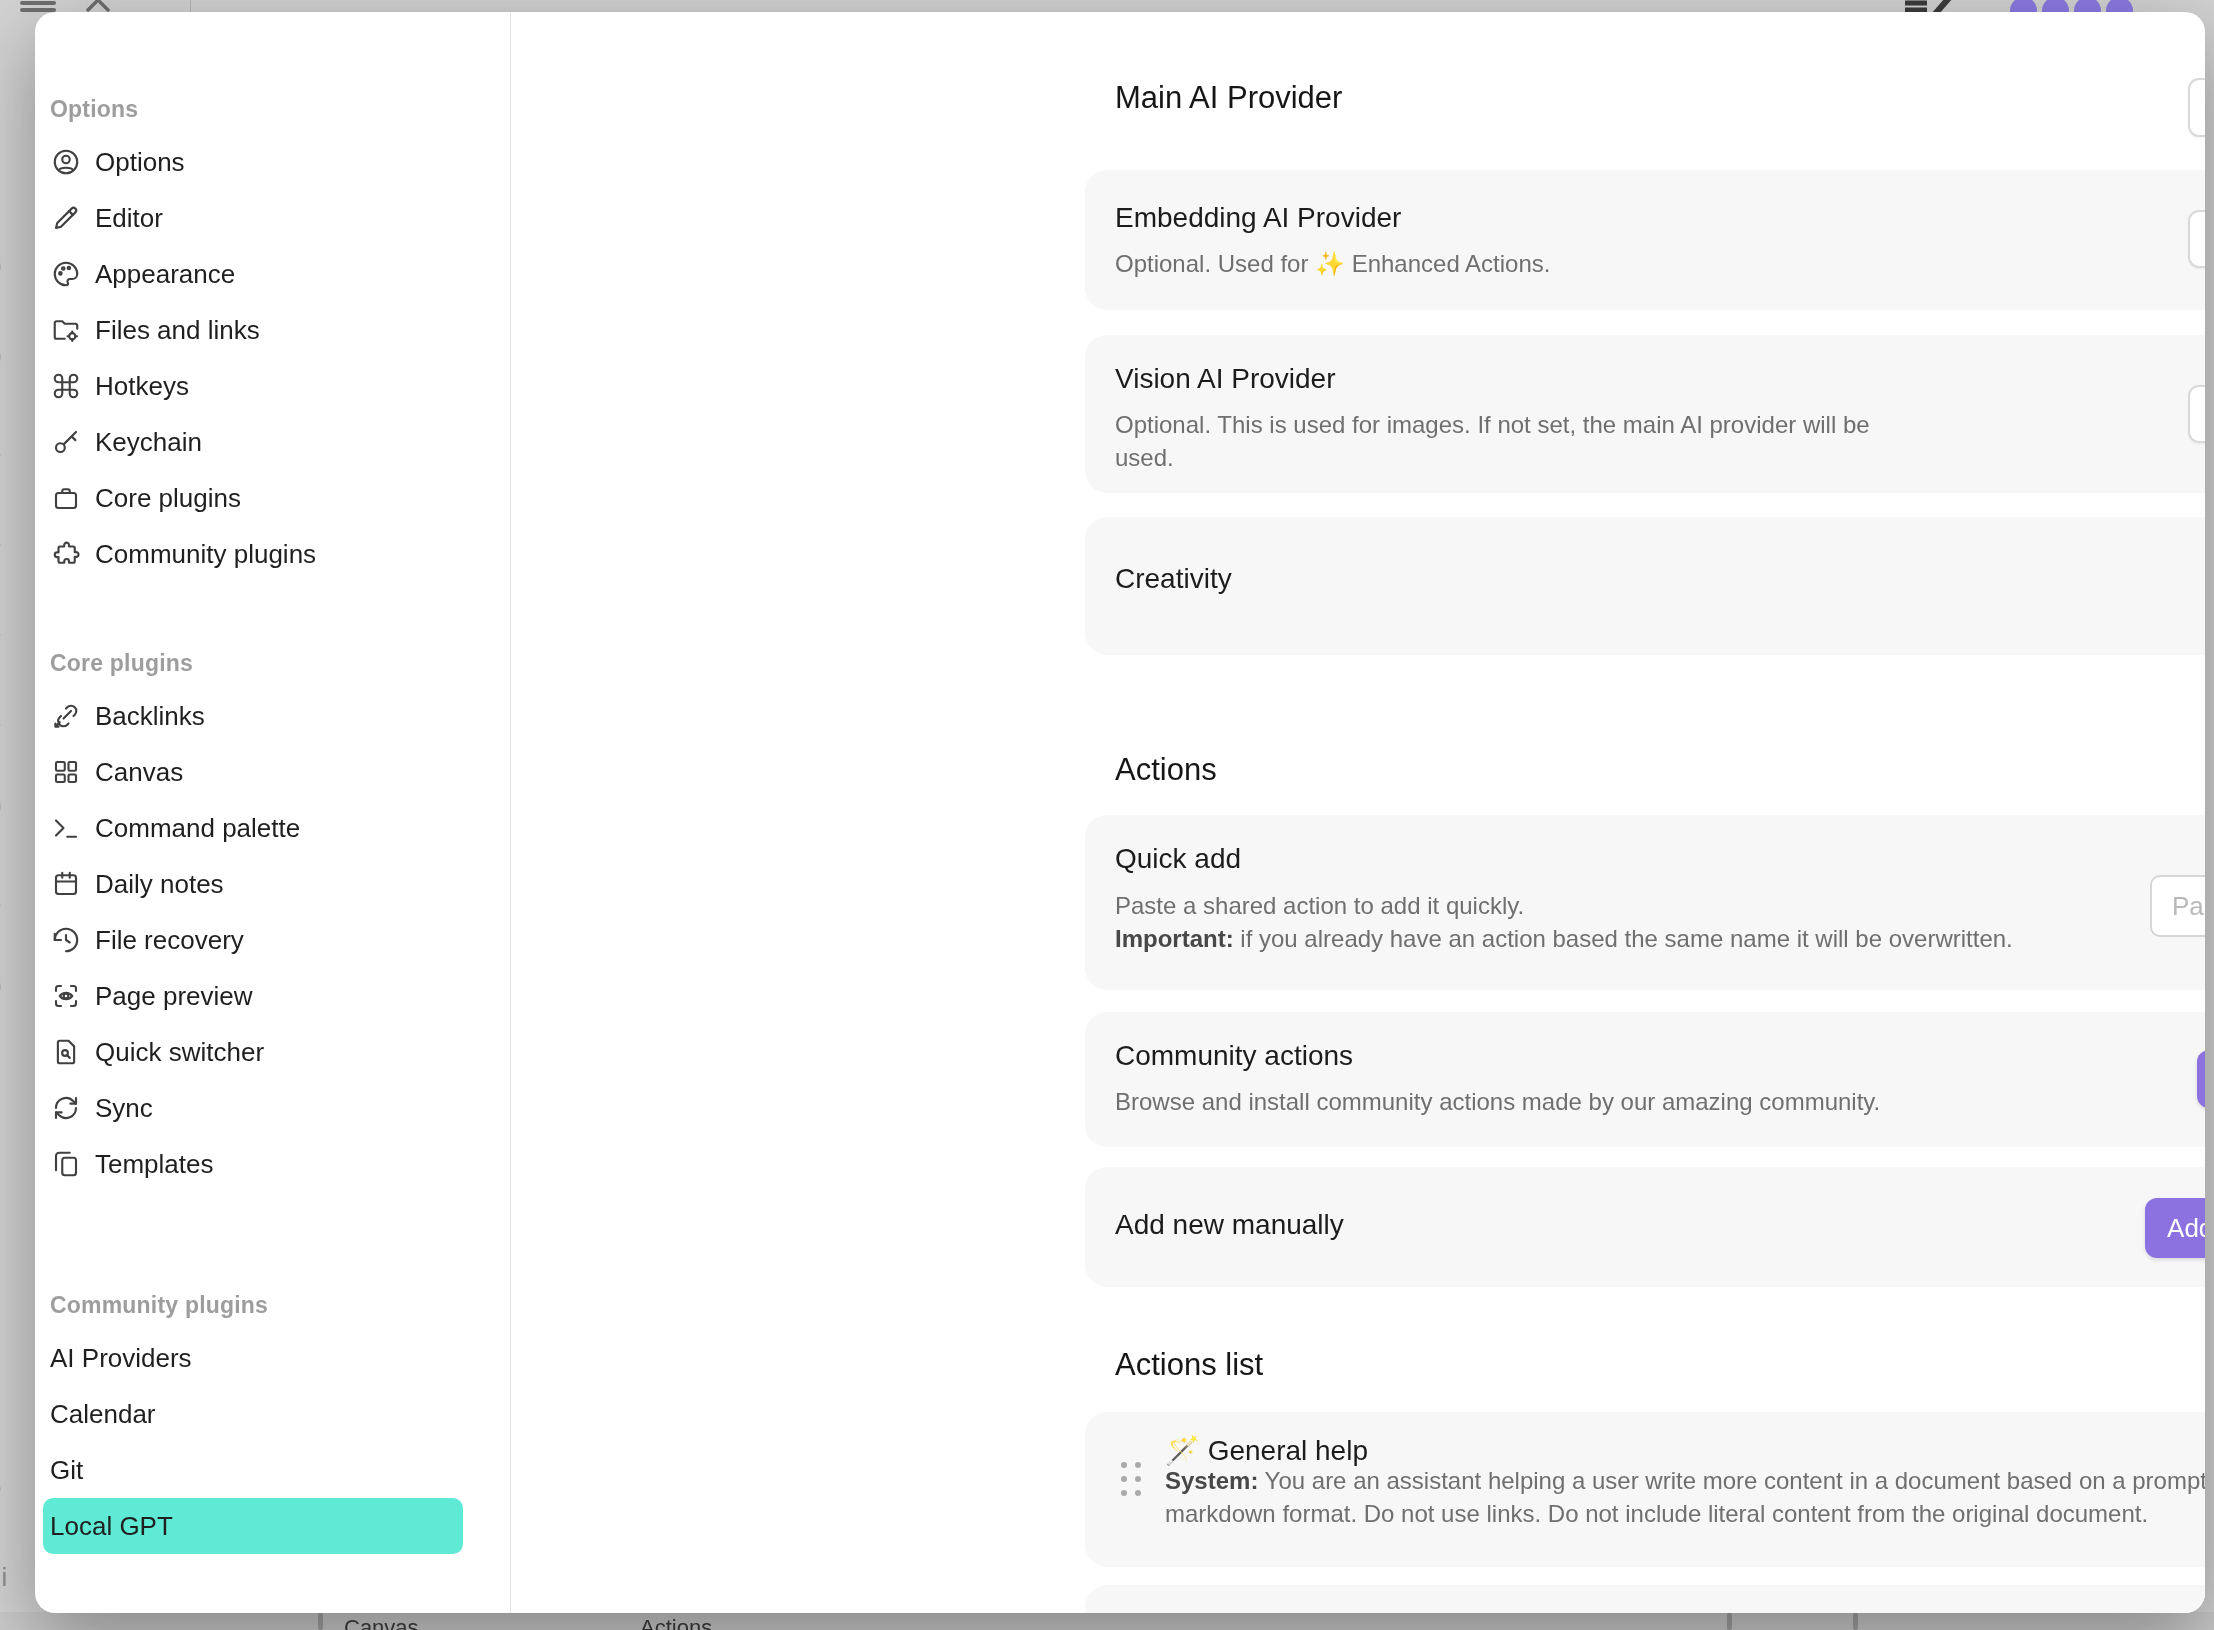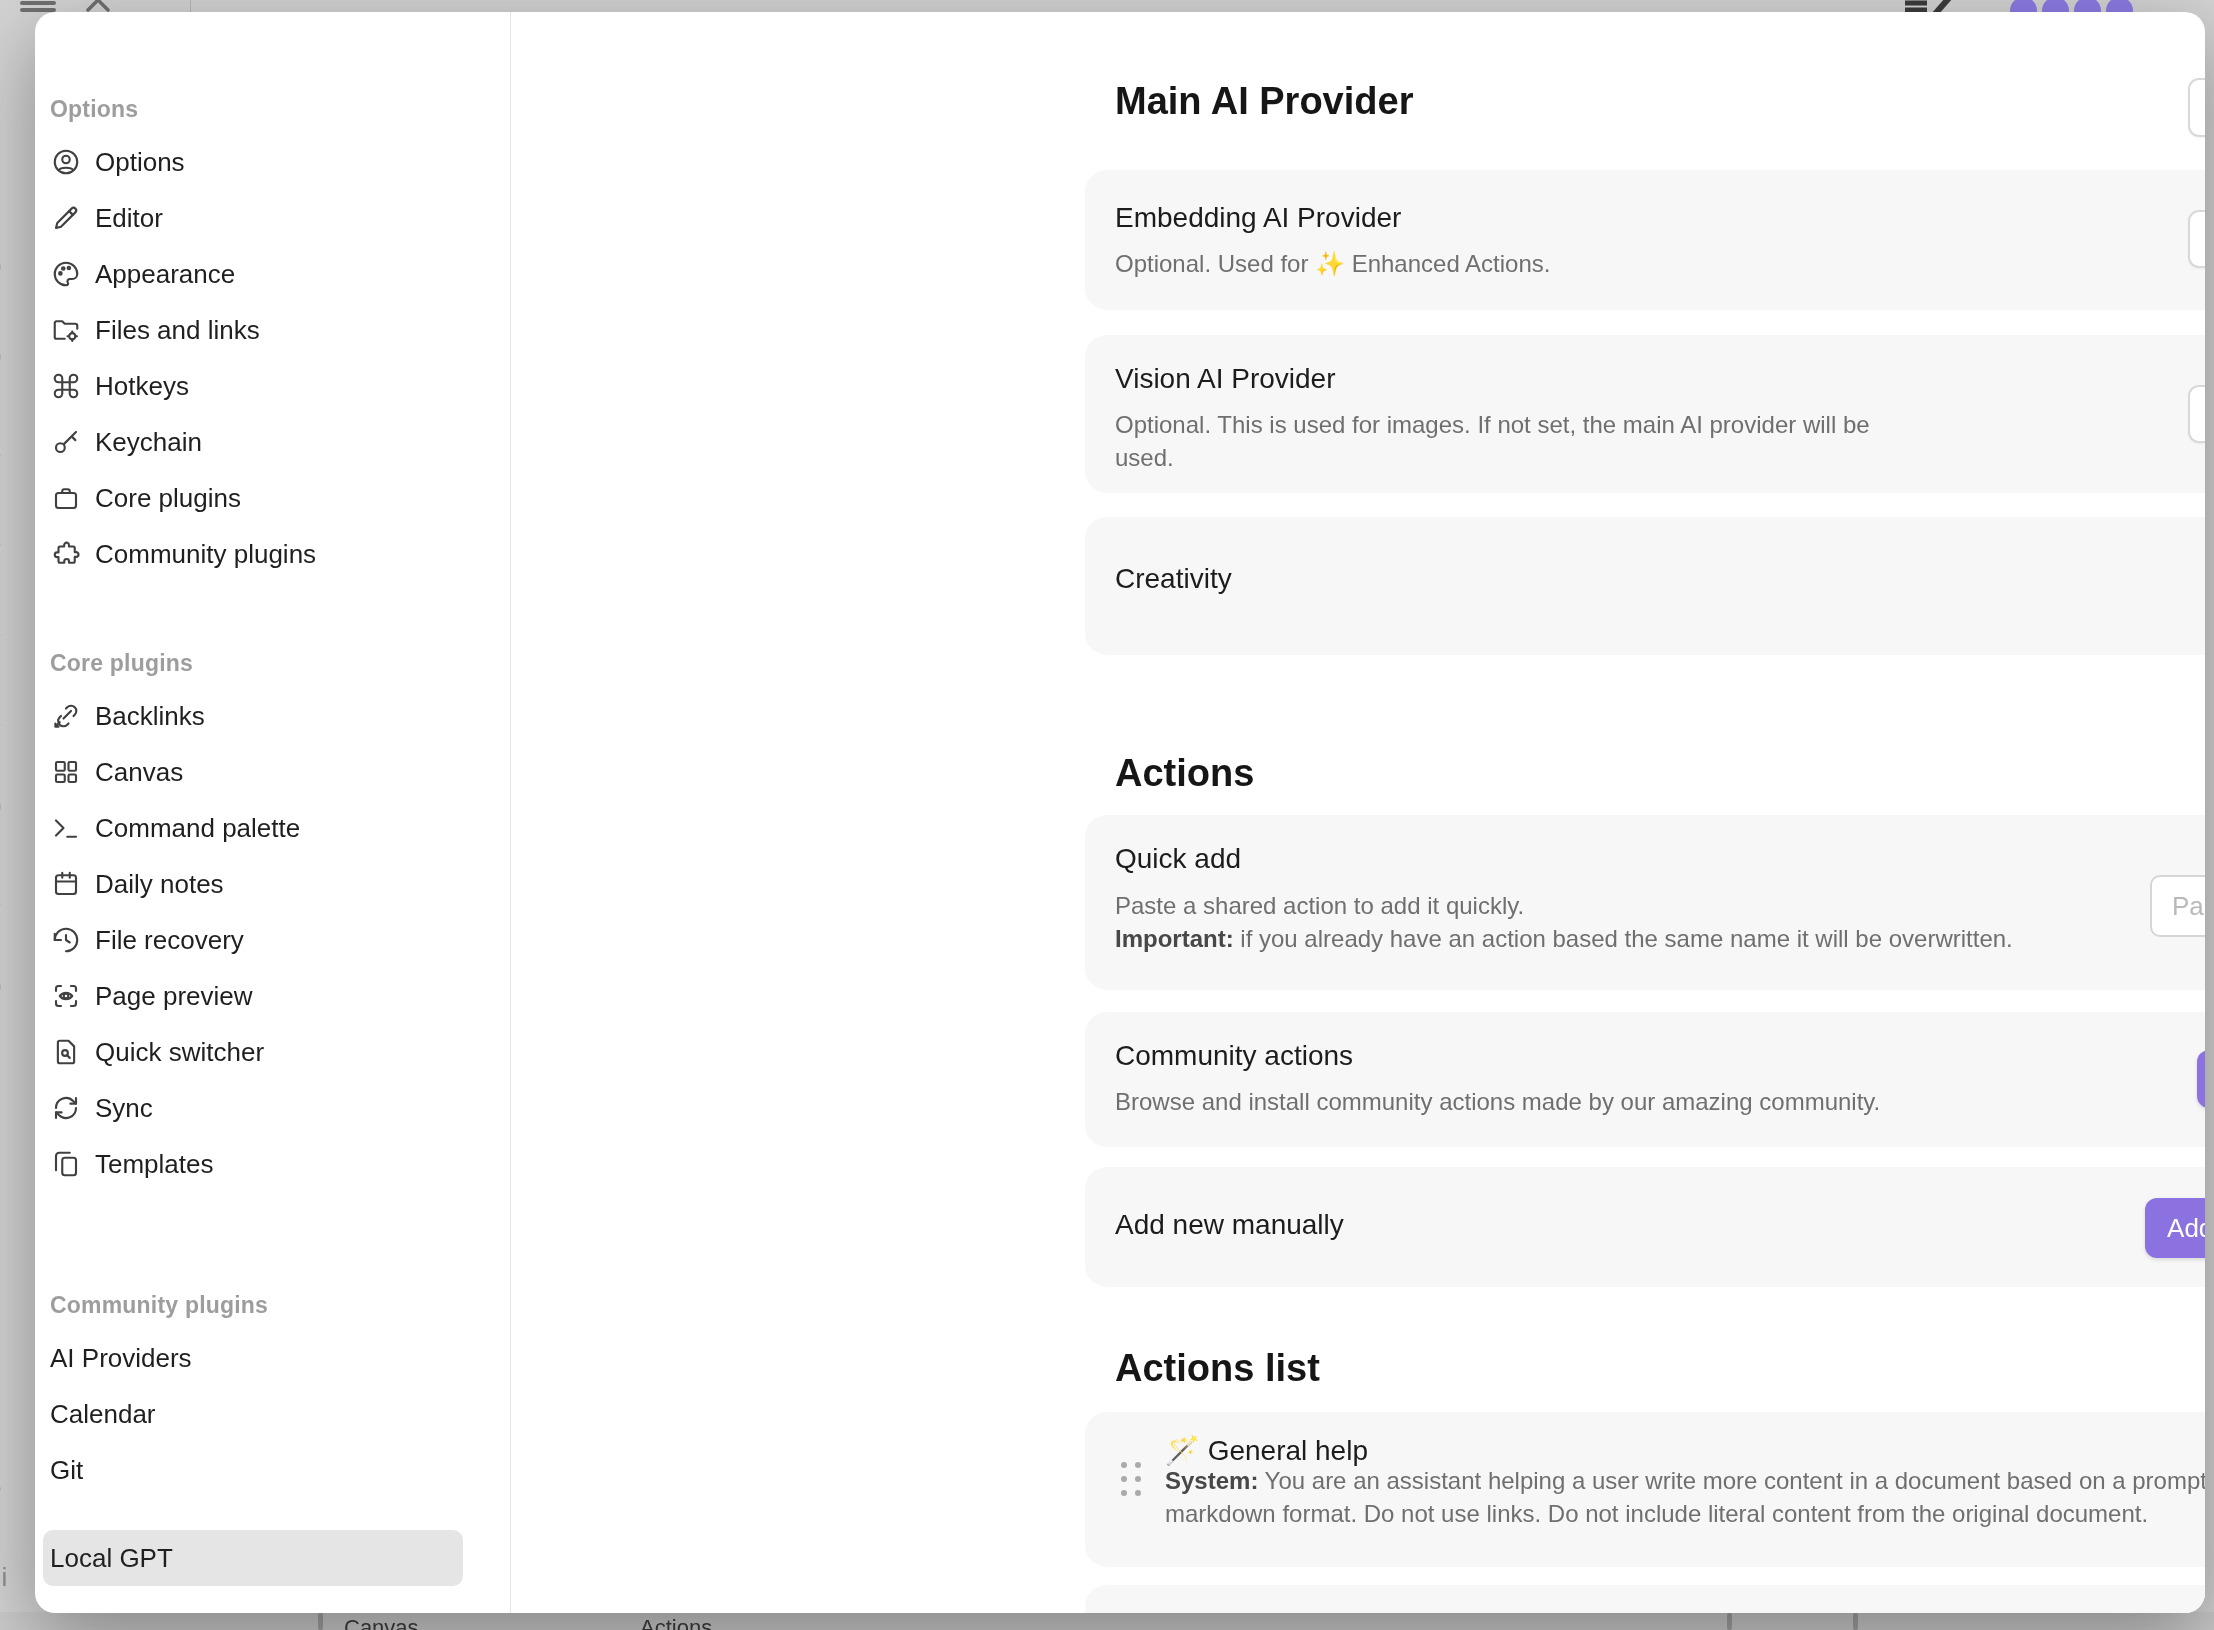--- a/index.html
+++ b/index.html
@@ -28,28 +28,28 @@
   .v-sep { position:absolute; left:475px; top:0; bottom:0; width:1px; background:#e5e5e5; }
 
   
   .sidebar { position:absolute; left:0; top:0; width:475px; height:100%; padding:72px 20px 0 8px; }
   .side-header { height:50px; display:flex; align-items:center; padding-left:7px;
     font-size:23px; font-weight:700; color:#9d9d9d; letter-spacing:.2px; }
   .side-header.gap1 { margin-top:56px; }
   .side-header.gap2 { margin-top:88px; }
   .side-item { height:56px; display:flex; align-items:center; gap:13px; padding:0 10px 0 7px;
     font-size:26px; color:#1f1f1f; border-radius:10px; cursor:default; width:420px; }
-  .side-item.active { background:#e5e5e5;margin-top:32px; }
+  .side-item.active { background:#5eead4; }
   .side-item .icn { width:32px; height:32px; flex:0 0 32px; display:flex; align-items:center; justify-content:center; }
   .side-item .icn svg { width:30px; height:30px; stroke:#404040; fill:none; stroke-width:1.7; stroke-linecap:round; stroke-linejoin:round; }
 
   
   .content { position:absolute; left:475px; top:0; right:0; bottom:0; }
   .abs { position:absolute; }
-  .h-set { font-size:38px; font-weight:700; color:#161616;text-align:right; }
+  .h-set { font-size:31px; font-weight:400; color:#161616;text-align:right; }
   .card { position:absolute; background:#f7f7f8; border-radius:22px; }
   .card-title { font-size:28px; font-weight:500; color:#1c1c1c; }
   .card-desc { font-size:24px; color:#6f6f6f; margin-top:13px; line-height:33px; }
   .card-desc b { color:#484848; font-weight:700; }
 
   .dd { position:absolute; background:#fff; border:2px solid #d9d9d9; border-radius:11px;
     display:flex; align-items:center; padding:0 16px 0 20px; gap:12px;
     font-size:26px; color:#1a1a1a; box-shadow:0 1px 2px rgba(0,0,0,.05); cursor:pointer; }
 
   .txt-input { position:absolute; background:#fff; border:2px solid #d6d6d6; border-radius:10px;

